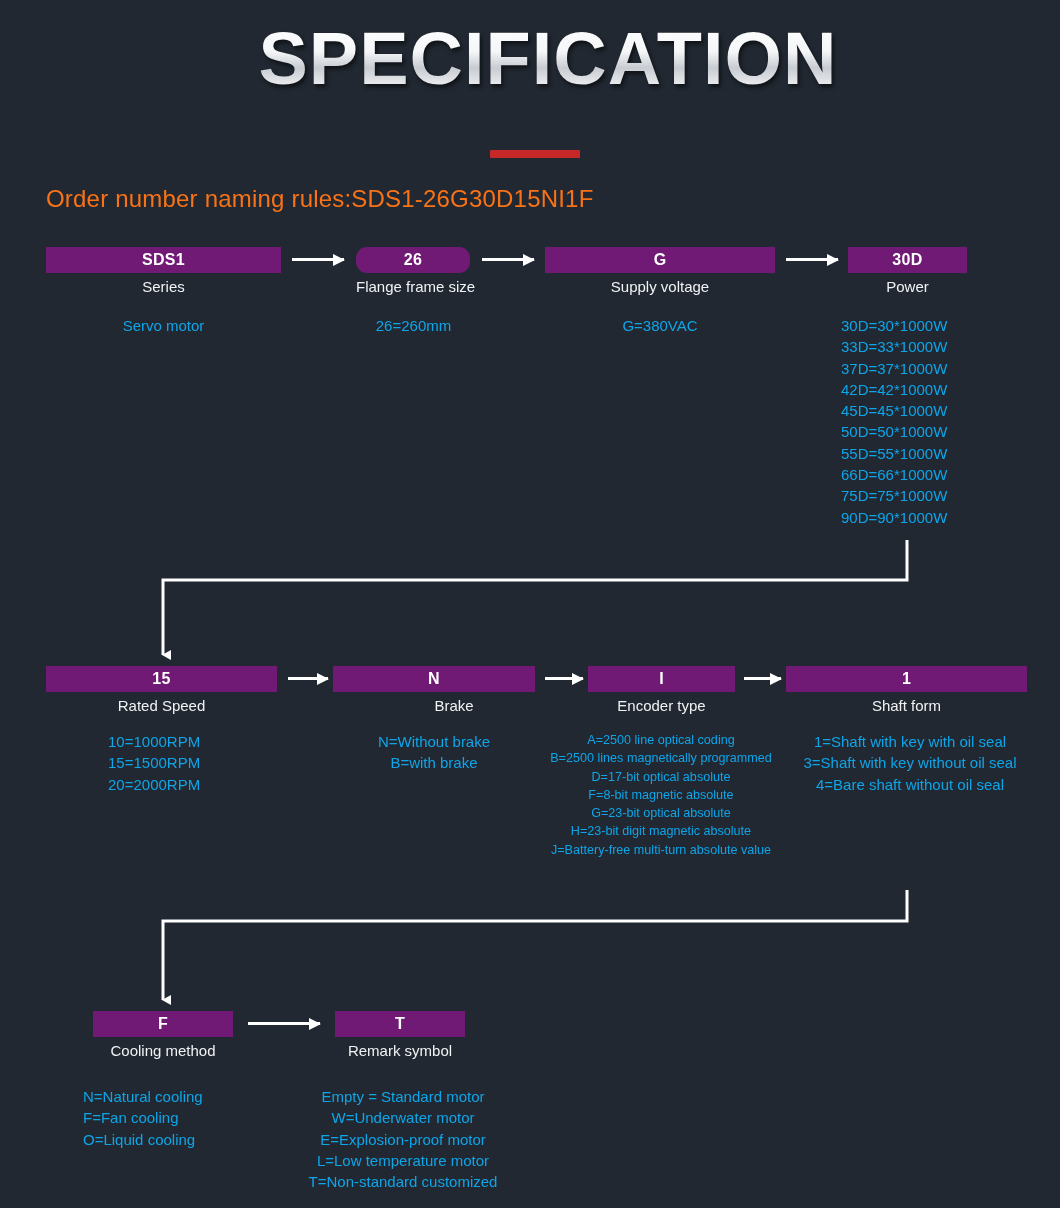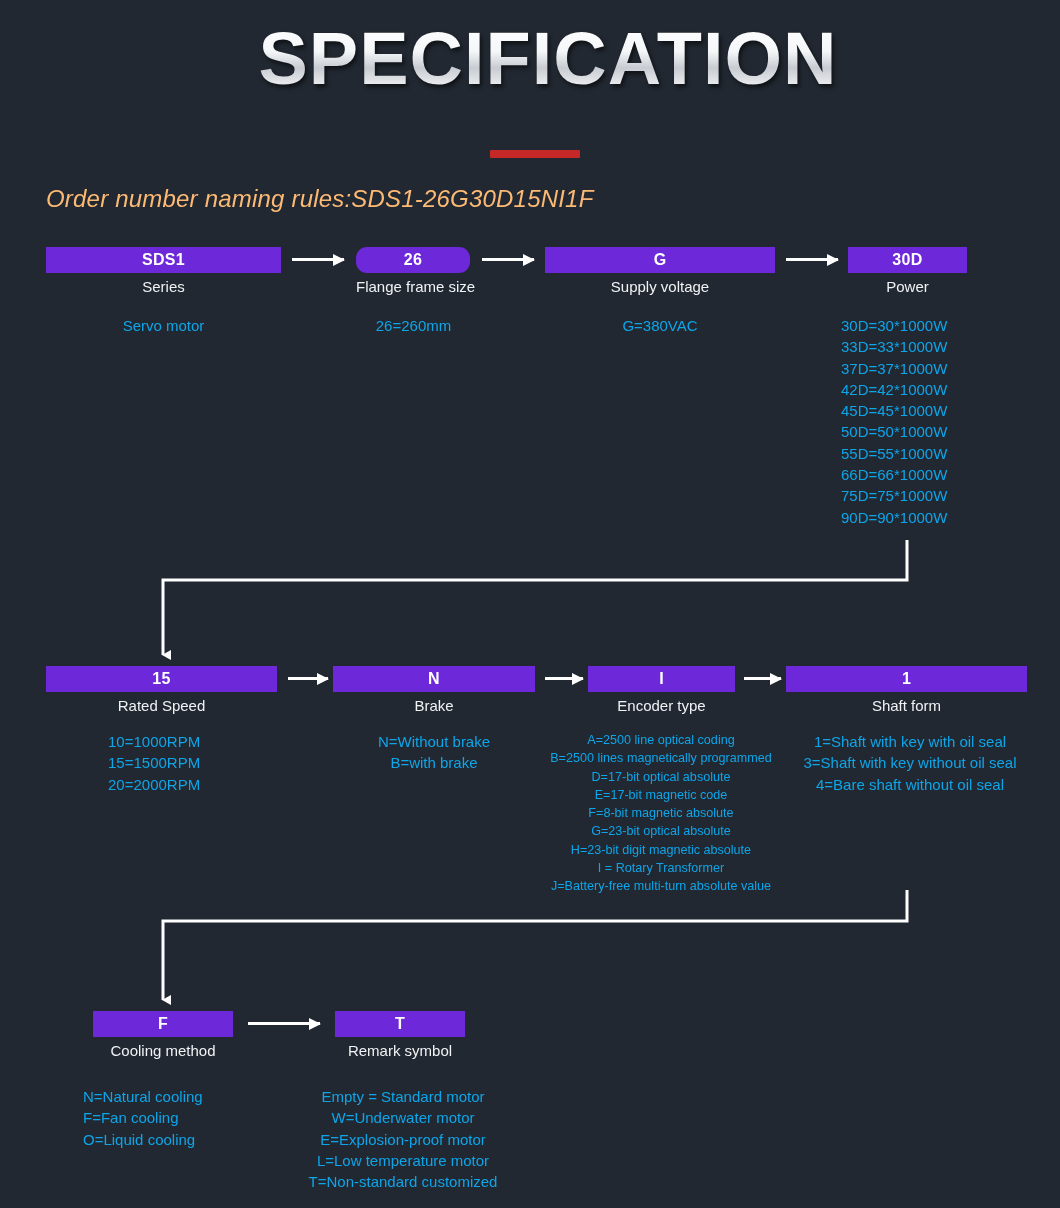--- a/index.html
+++ b/index.html
@@ -48,31 +48,30 @@
     width: 90px;
     height: 8px;
     background: #c62828;
     border-radius: 1px;
   }
   .order-rule {
     position: absolute;
     left: 46px;
     top: 185px;
     font-size: 24px;
-    color: #fdba74;
+    color: #f97316;
     letter-spacing: 0.2px;
     white-space: nowrap;
-    font-style: italic;
   }
 
   
   .box {
     position: absolute;
     height: 26px;
-    background: #6d28d9;
+    background: #701a75;
     color: #ffffff;
     font-size: 16px;
     font-weight: bold;
     display: flex;
     align-items: center;
     justify-content: center;
     letter-spacing: 0.3px;
   }
 
   
@@ -169,46 +168,44 @@
     <div>75D=75*1000W</div>
     <div>90D=90*1000W</div>
   </div>
 
   <div class="box" style="left:46px;  top:666px; width:231px;">15</div>
   <div class="box" style="left:333px; top:666px; width:202px;">N</div>
   <div class="box" style="left:588px; top:666px; width:147px;">I</div>
   <div class="box" style="left:786px; top:666px; width:241px;">1</div>
 
   <div class="cap" style="left:46px;  top:697px; width:231px;">Rated Speed</div>
-  <div class="cap" style="left:333px; top:697px; width:202px;">Brake</div>
+  <div class="cap" style="left:353px; top:697px; width:202px;">Brake</div>
   <div class="cap" style="left:588px; top:697px; width:147px;">Encoder type</div>
   <div class="cap" style="left:786px; top:697px; width:241px;">Shaft form</div>
 
   <div class="arrow" style="left:288px; top:677px; width:40px;"></div>
   <div class="arrow" style="left:545px; top:677px; width:38px;"></div>
   <div class="arrow" style="left:744px; top:677px; width:37px;"></div>
 
   <div class="opts left" style="left:108px; top:731px; width:180px;">
     <div>10=1000RPM</div>
     <div>15=1500RPM</div>
     <div>20=2000RPM</div>
   </div>
   <div class="opts center" style="left:333px; top:731px; width:202px;">
     <div>N=Without brake</div>
     <div>B=with brake</div>
   </div>
   <div class="opts center tiny" style="left:516px; top:731px; width:290px;">
     <div>A=2500 line optical coding</div>
     <div>B=2500 lines magnetically programmed</div>
     <div>D=17-bit optical absolute</div>
-    <div>E=17-bit magnetic code</div>
     <div>F=8-bit magnetic absolute</div>
     <div>G=23-bit optical absolute</div>
     <div>H=23-bit digit magnetic absolute</div>
-    <div>I = Rotary Transformer</div>
     <div>J=Battery-free multi-turn absolute value</div>
   </div>
   <div class="opts center" style="left:786px; top:731px; width:248px;">
     <div>1=Shaft with key with oil seal</div>
     <div>3=Shaft with key without oil seal</div>
     <div>4=Bare shaft without oil seal</div>
   </div>
 
   <div class="box" style="left:93px;  top:1011px; width:140px;">F</div>
   <div class="box" style="left:335px; top:1011px; width:130px;">T</div>

